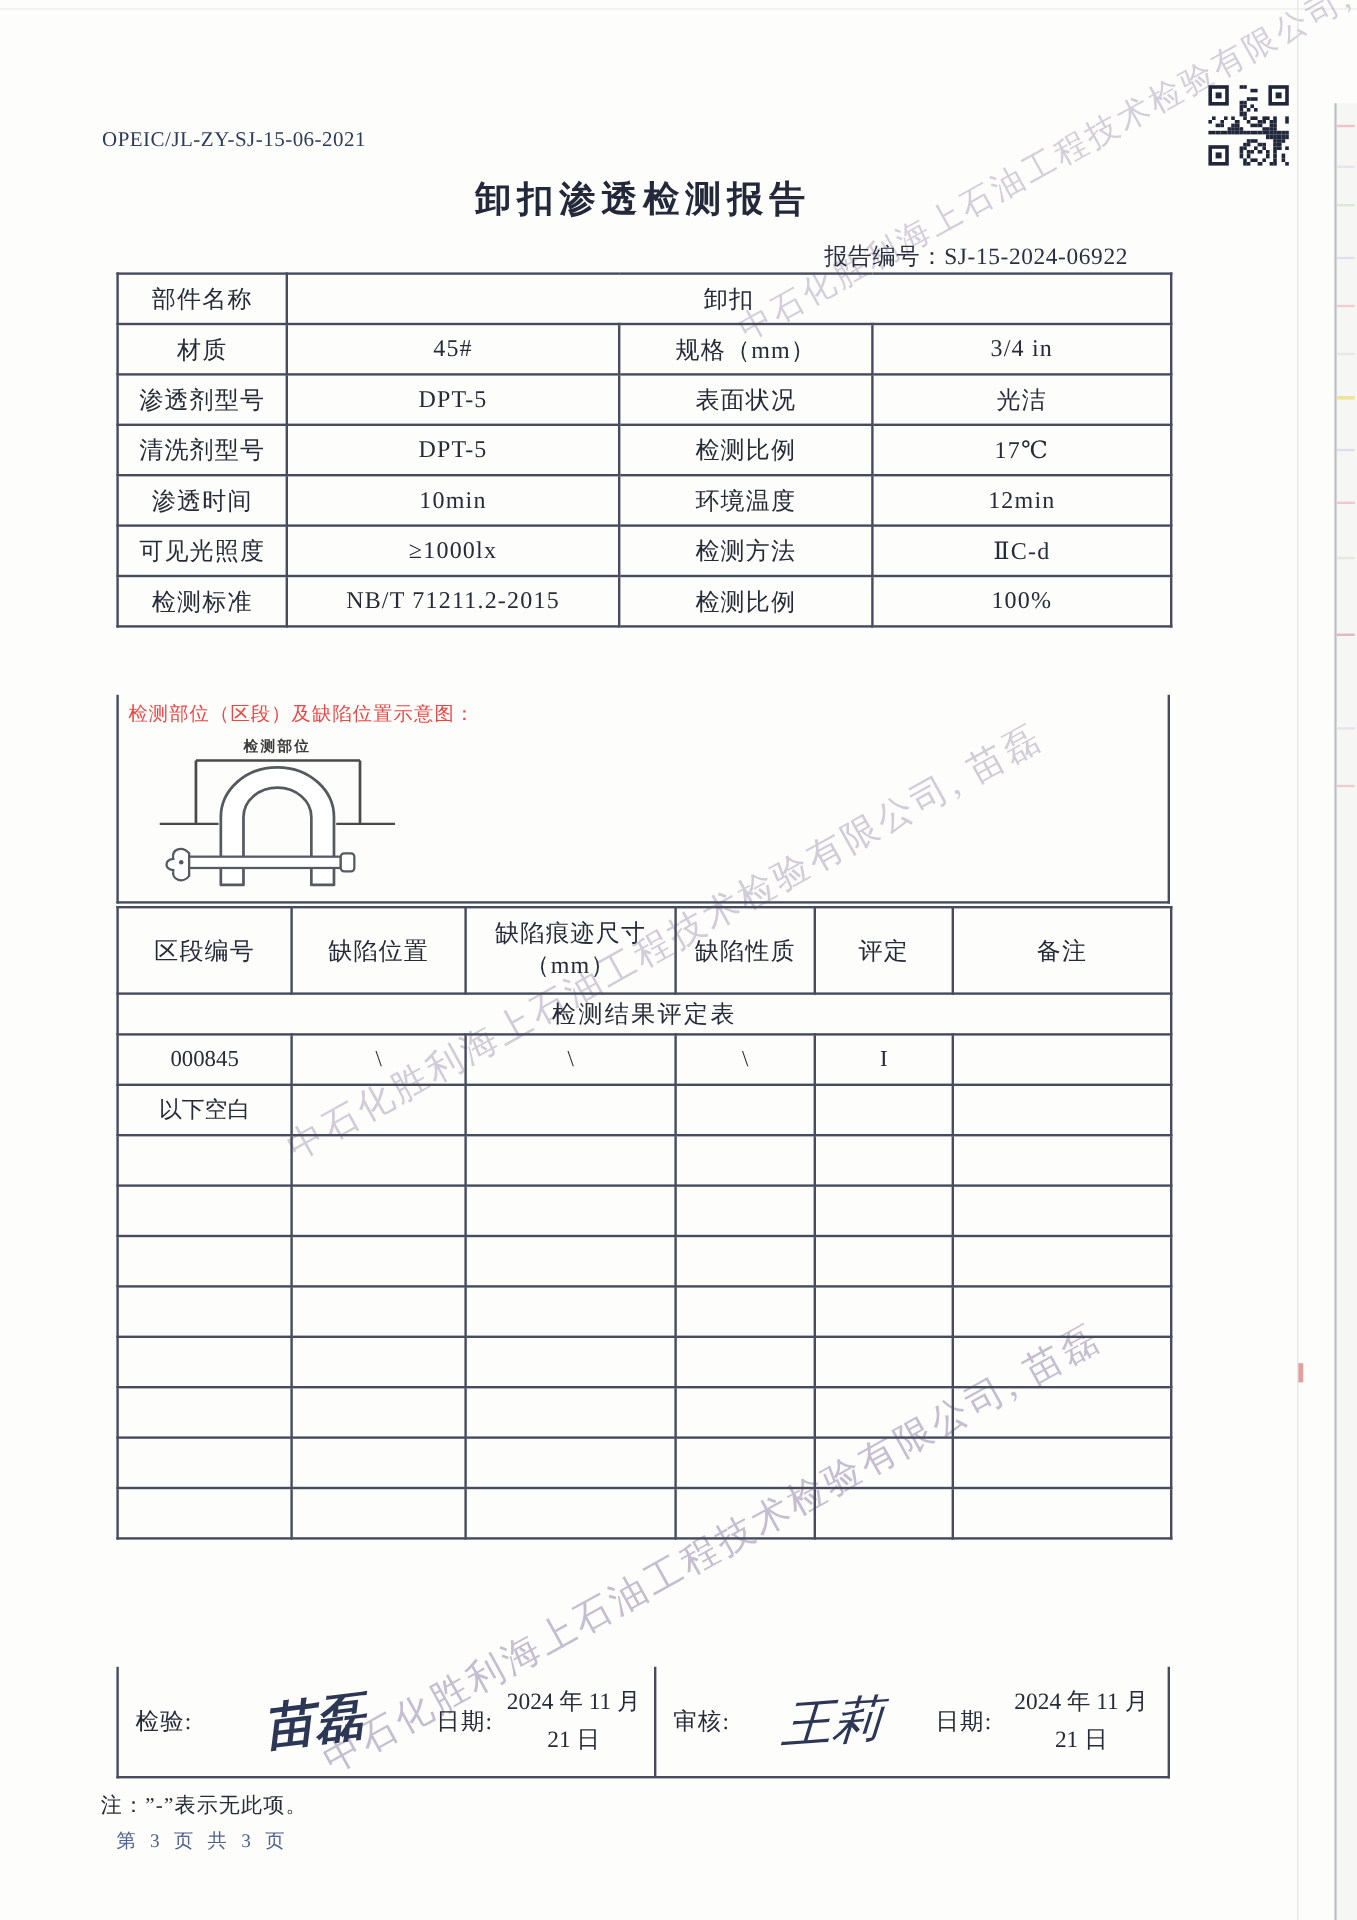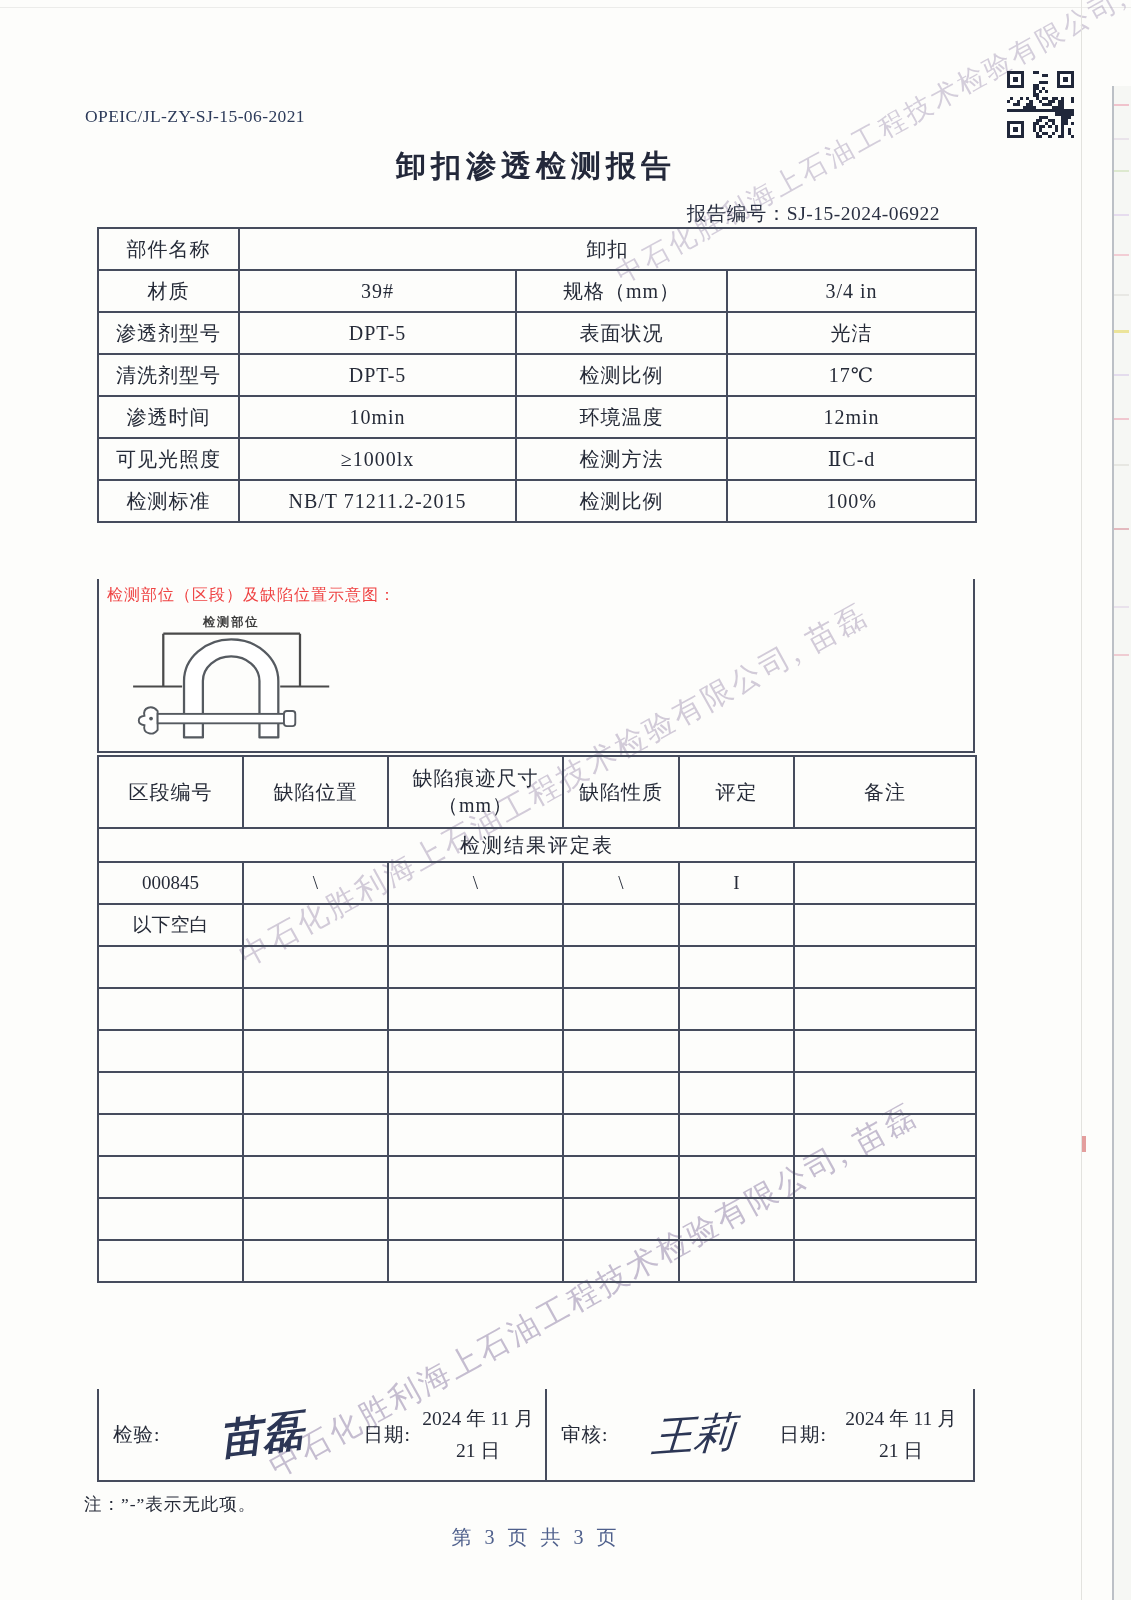--- a/index.html
+++ b/index.html
@@ -70,22 +70,22 @@
   .sig-half.right{flex:1;padding:0 6px 0 14px;}
   .sig-label{font-size:19.5px;letter-spacing:1px;white-space:nowrap;}
   .signature{font-size:42px;font-style:italic;font-weight:600;color:#2c3655;
              transform:rotate(-7deg);margin:0 10px;flex:1;text-align:center;
              font-family:"DejaVu Serif","Liberation Serif",serif;}
   .signature.rev{transform:rotate(-4deg) skewX(-8deg);font-weight:500;}
   .sig-date{font-size:19.5px;width:118px;text-align:center;line-height:1.6;margin-left:8px;}
   .sig-half.right .sig-date{width:132px;}
 
   .note{position:absolute;left:84px;top:1492px;font-size:17.5px;letter-spacing:1px;}
-  .footer{position:absolute;left:97px;top:1524px;width:878px;text-align:center;
-          font-size:20px;color:#4f608c;letter-spacing:4px;}
+  .footer{position:absolute;left:97px;top:1524px;width:878px;
+          font-size:16px;color:#4f608c;letter-spacing:4px;}
 
   
   .fold-line{position:absolute;left:1081px;top:0;width:1px;height:1600px;background:#e3e3df;}
   .edge-line{position:absolute;left:1112px;top:86px;width:2px;height:1514px;background:#bcc0c6;}
   .edge-strip{position:absolute;left:1114px;top:86px;width:17px;height:1514px;background:#f6f7f4;}
   .edge-strip span{position:absolute;left:0;width:15px;height:2px;display:block;}
   .red-tick{position:absolute;left:1082px;top:1136px;width:4px;height:16px;background:rgba(205,80,80,.55);}
 </style>
 </head>
 <body>
@@ -241,21 +241,21 @@
       </colgroup>
     <tbody>
       <tr>
         <td>部件名称</td>
         <td colspan="3">卸扣</td>
       </tr>
     </tbody>
     <tbody id="info-body">
         <tr>
           <td>材质</td>
-          <td>39#</td>
+          <td>45#</td>
           <td>规格（mm）</td>
           <td>3/4 in</td>
         </tr>
         <tr>
           <td>渗透剂型号</td>
           <td>DPT-5</td>
           <td>表面状况</td>
           <td>光洁</td>
         </tr>
         <tr>

